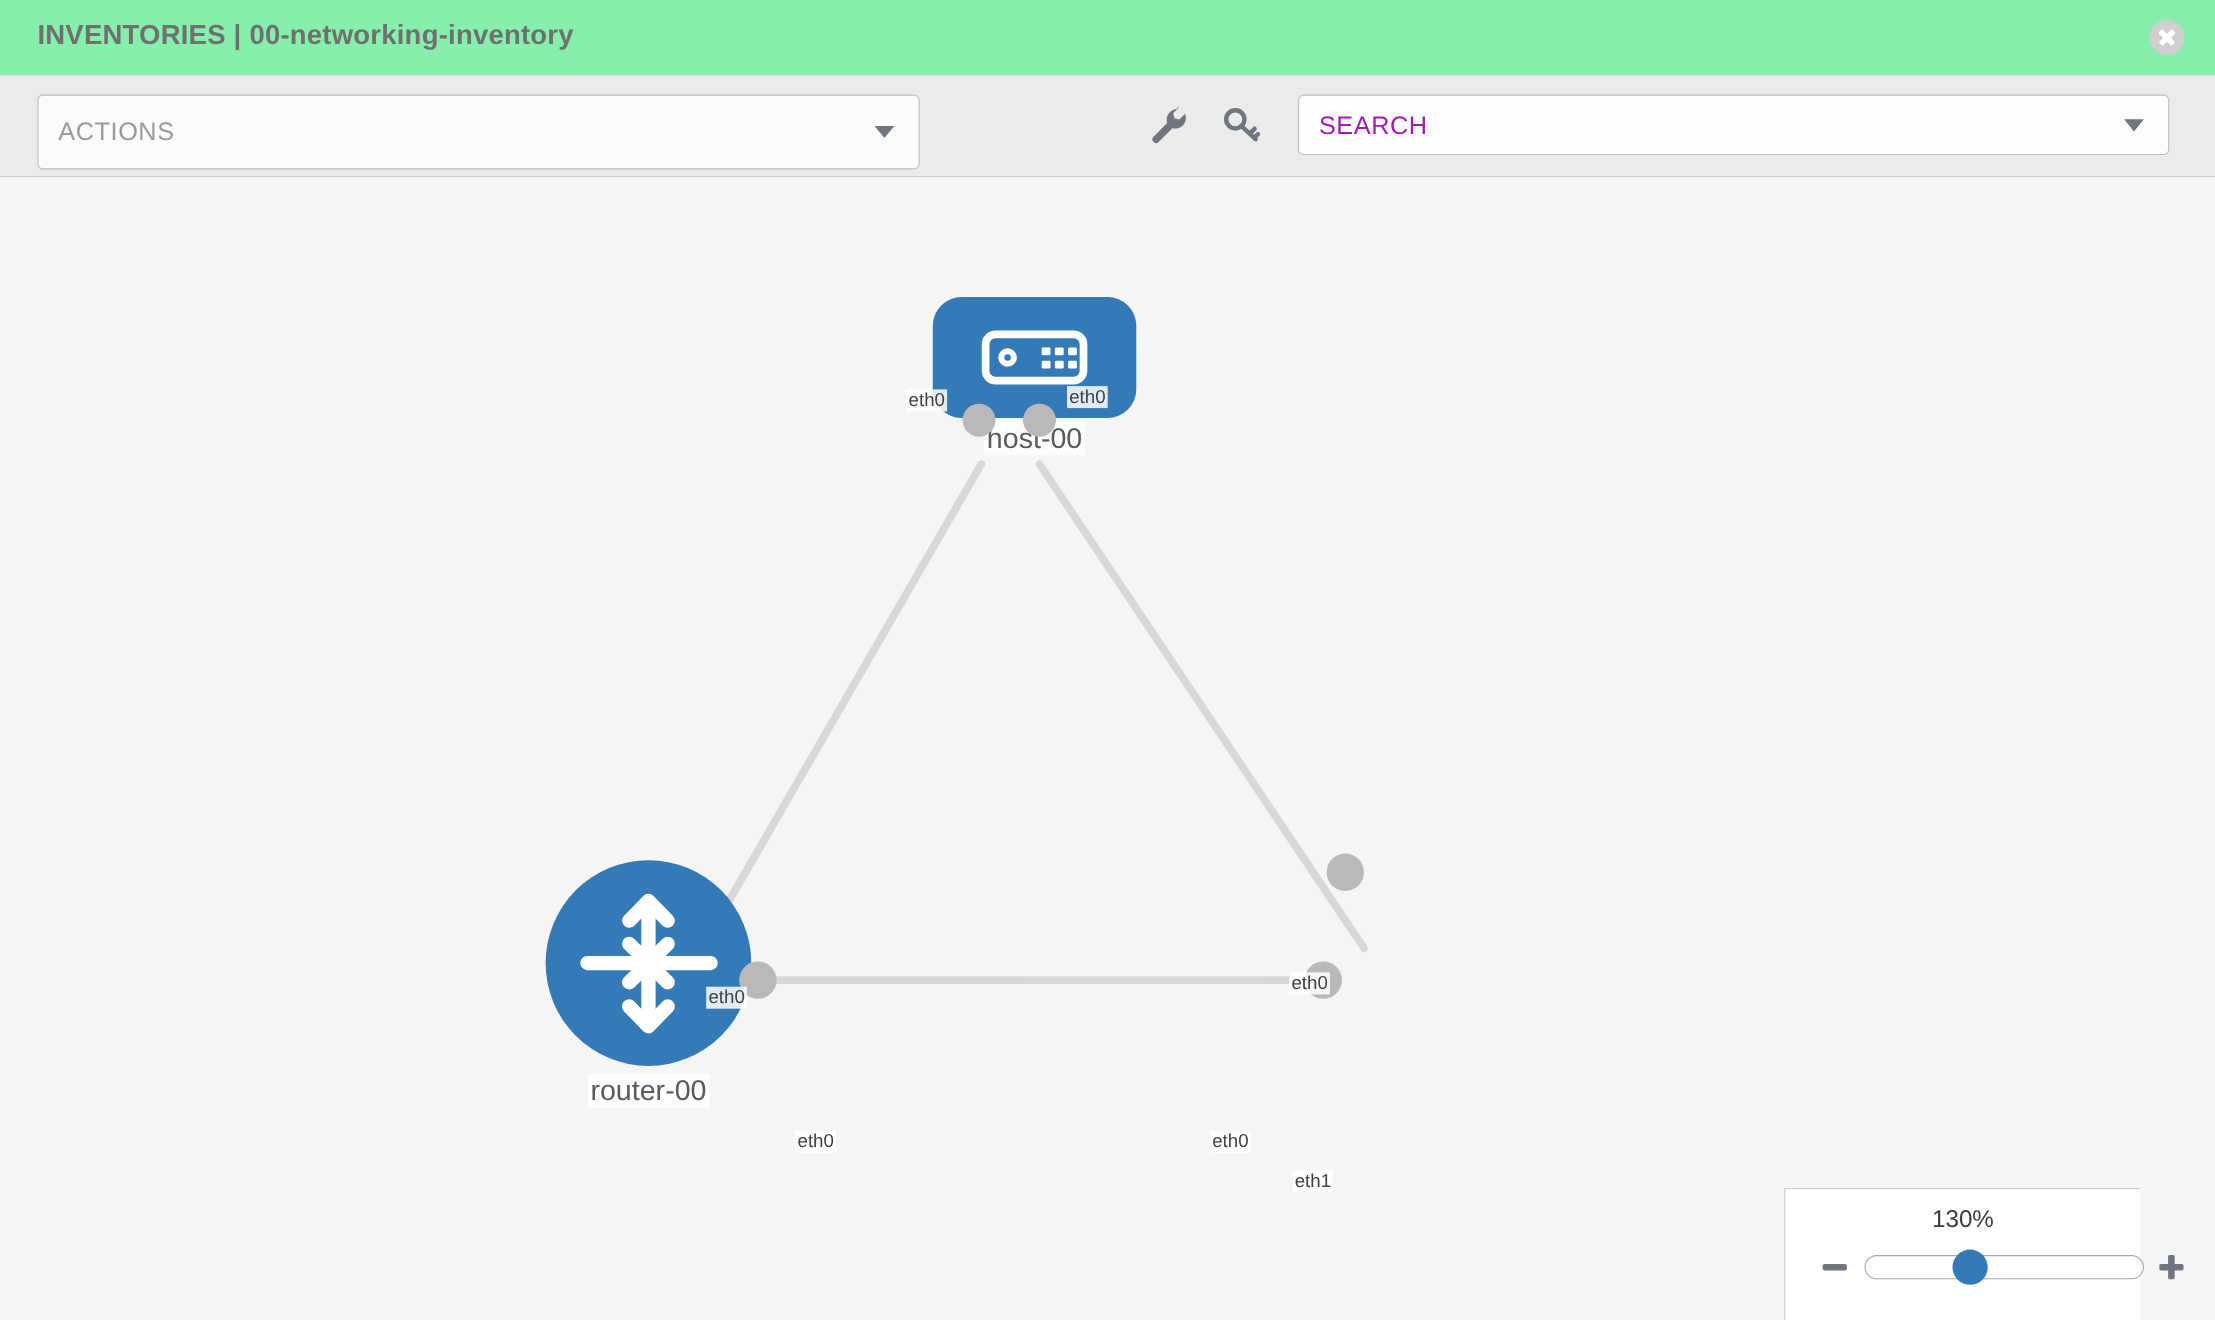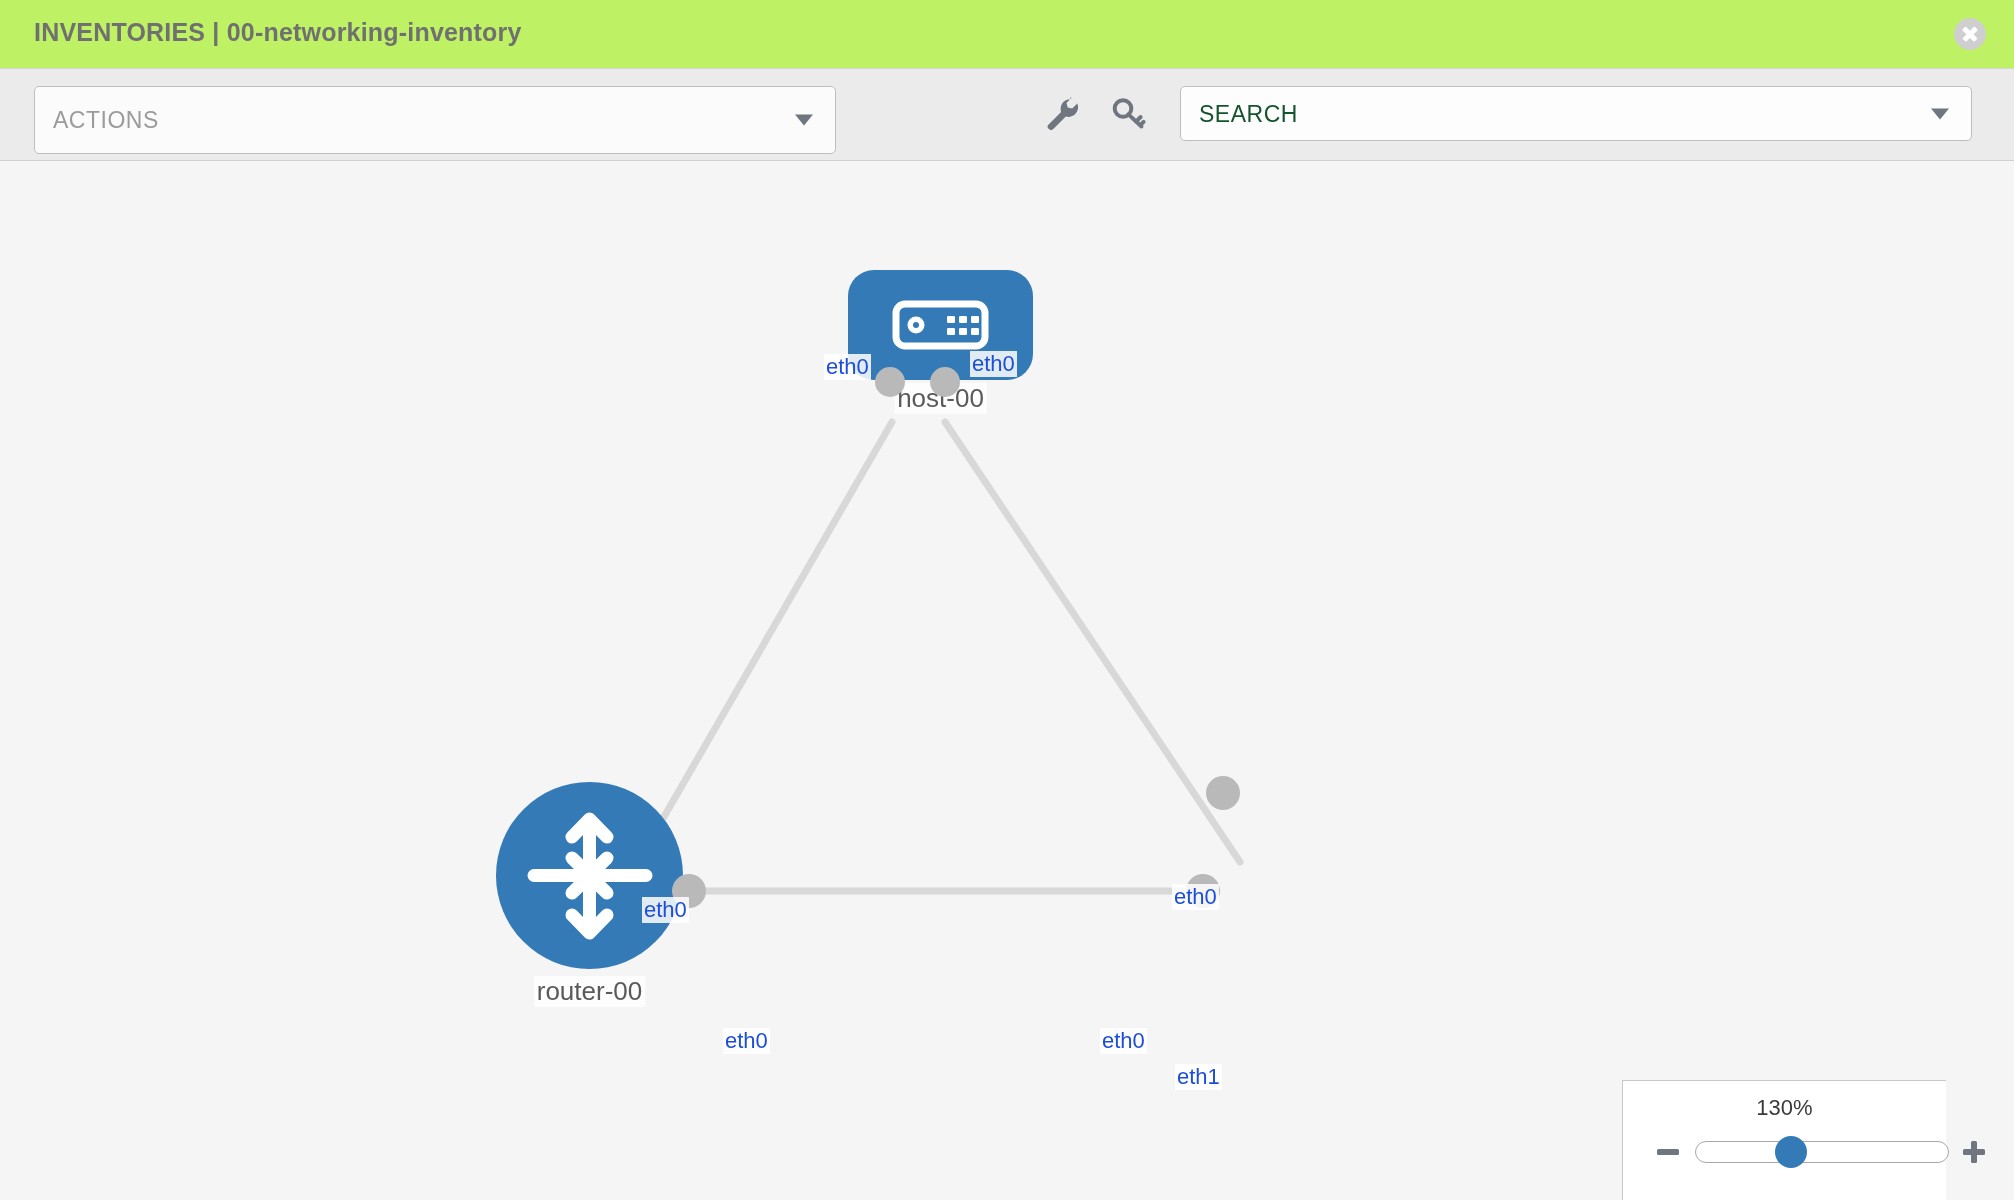--- a/index.html
+++ b/index.html
@@ -18,21 +18,21 @@
     height: 1200px;
     background: #f6f6f6;
   }
 
   
   .titlebar {
     position: absolute;
     left: 0; top: 0;
     width: 2014px;
     height: 69px;
-    background: #bef264;
+    background: #86efac;
     border-bottom: 1px solid #d7d7d7;
   }
 
   .page-title {
     position: absolute;
     left: 34px;
     top: 18px;
     font-size: 25px;
     font-weight: bold;
     color: #707070;
@@ -125,21 +125,21 @@
     border: 1px solid #bfbfbf;
     border-radius: 5px;
     cursor: text;
   }
   .search-select .sel-label {
     position: absolute;
     left: 18px;
     top: 50%;
     transform: translateY(-50%);
     font-size: 23px;
-    color: #14532d;
+    color: #a21caf;
     letter-spacing: 0.5px;
   }
 
   
   .canvas {
     position: absolute;
     left: 0; top: 162px;
     width: 2014px;
     height: 1038px;
     background: #f5f5f5;
@@ -181,22 +181,22 @@
     width: 34px;
     height: 34px;
     border-radius: 50%;
     background: #b9b9b9;
     cursor: pointer;
   }
 
   
   .edge-label {
     position: absolute;
-    font-size: 22px;
-    color: #1d4ed8;
+    font-size: 17px;
+    color: #404040;
     white-space: nowrap;
     background: rgba(255,255,255,0.85);
     padding: 0 2px;
     cursor: pointer;
   }
 
   
   .zoom-widget {
     position: absolute;
     left: 1622px;

